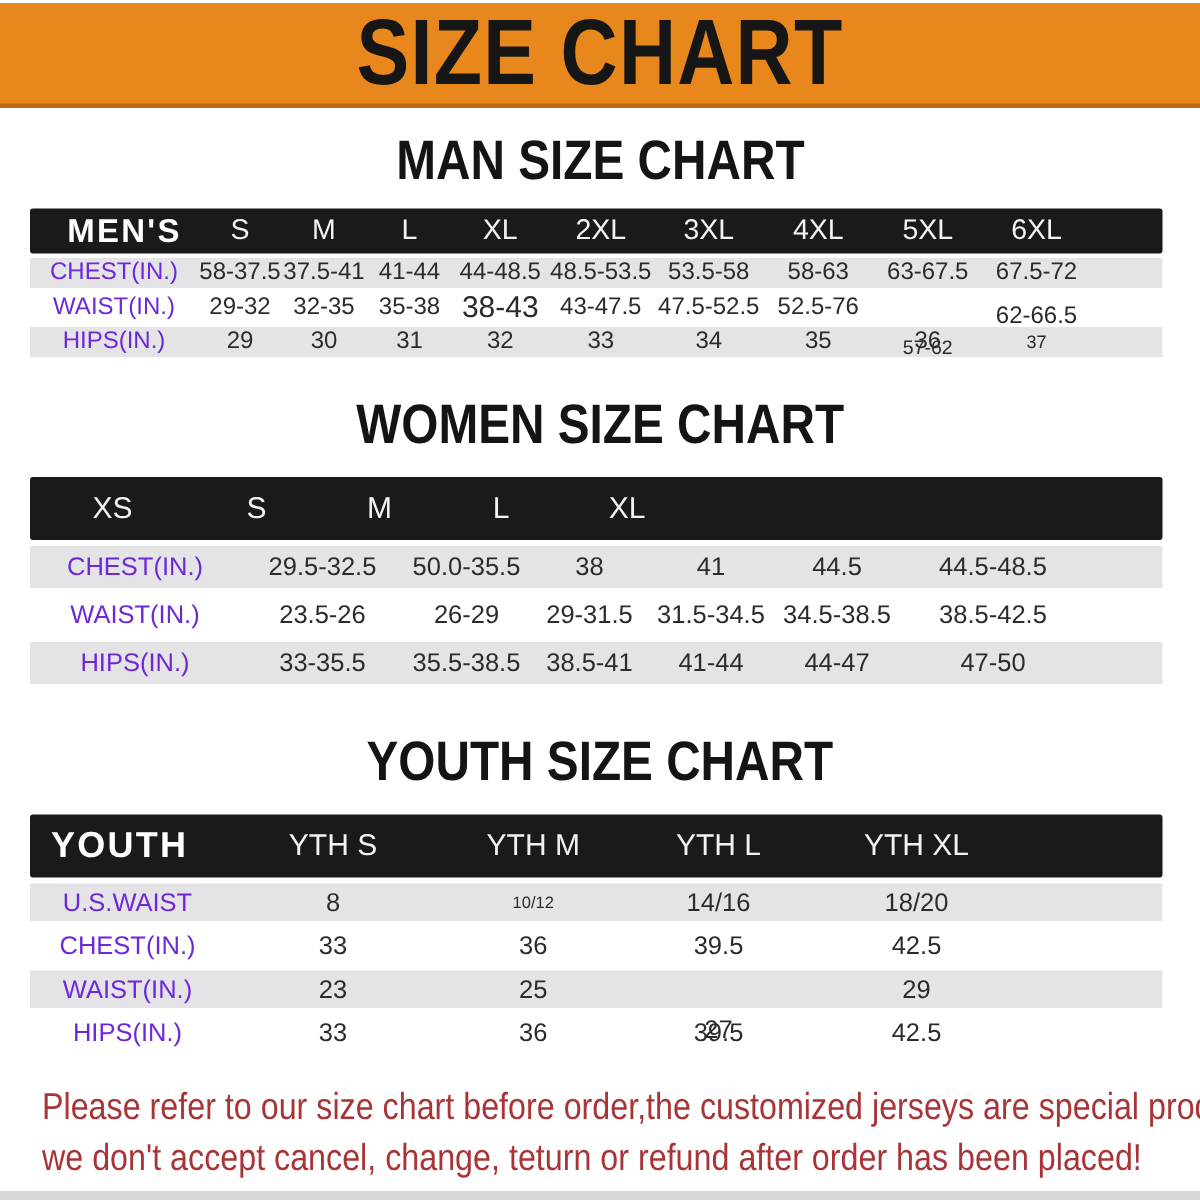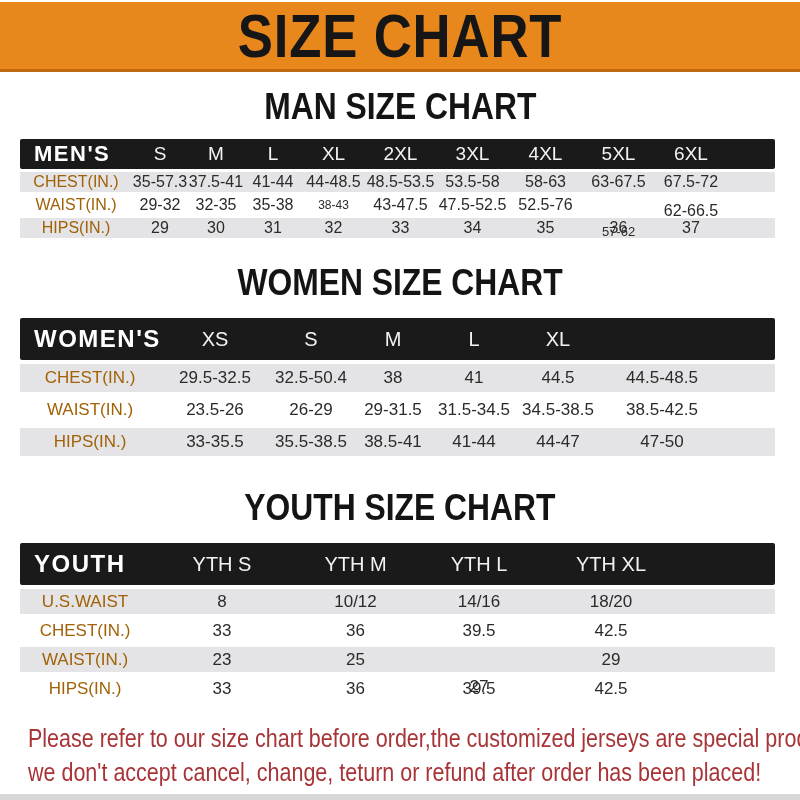--- a/index.html
+++ b/index.html
@@ -27,35 +27,35 @@
   .sec-heading{position:absolute;left:0;width:800px;text-align:center;}
   .sec-heading .cond{display:inline-block;font-size:37px;font-weight:bold;
     color:#141414;transform:scaleX(0.86);transform-origin:center;
     white-space:nowrap;line-height:1;}
   #h0{top:88px;}
   #h1{top:264px;}
   #h2{top:489px;}
 
   
   .tbl{position:absolute;left:20px;width:755px;}
-  #t0{top:139px;}
+  #t0{top:139px;text-align:center;}
   #t1{top:318px;}
   #t2{top:543px;}
   .tbl-head{display:flex;align-items:center;background:var(--bar-bg);
     border-radius:2px;color:#ffffff;}
   .head-label{font-weight:bold;padding-left:14px;letter-spacing:1.5px;
     color:#ffffff;white-space:nowrap;}
   .head-col{display:flex;align-items:center;justify-content:center;
     color:#F2F2F2;white-space:nowrap;}
   .tbl-row{display:flex;}
   .row-gray{background:var(--stripe-bg);}
   .row-white{background:#ffffff;}
   .cell{display:flex;align-items:center;justify-content:center;
     color:var(--value-color);white-space:nowrap;}
-  .row-label{color:#a16207;}
+  .row-label{color:#6d28d9;}
   .spacer{flex:none;}
 
   
   .footer{position:absolute;top:721px;left:28px;width:772px;}
   .footer-line{white-space:nowrap;font-size:25px;line-height:34px;
     color:var(--footer-color);transform:scaleX(0.86);transform-origin:left center;}
 
   .bottom-strip{position:absolute;top:794px;left:0;width:800px;height:6px;
     background:#D8D8D8;}
 </style>
@@ -78,76 +78,75 @@
       <span class="head-col" style="width: 63px; font-size: 19px;">XL</span>
       <span class="head-col" style="width: 71px; font-size: 19px;">2XL</span>
       <span class="head-col" style="width: 73px; font-size: 19px;">3XL</span>
       <span class="head-col" style="width: 73px; font-size: 19px;">4XL</span>
       <span class="head-col" style="width: 73px; font-size: 19px;">5XL</span>
       <span class="head-col" style="width: 72px; font-size: 19px;">6XL</span>
       <span class="spacer" style="width: 48px;"></span>
     </div>
     <div class="tbl-row row-gray" style="height: 20px; margin-top: 3px;">
       <span class="cell row-label" style="width: 112px; font-size: 16px;">CHEST(IN.)</span>
-      <span class="cell" style="width: 56px; font-size: 16px;">35-57.3</span>
+      <span class="cell" style="width: 56px; font-size: 16px;">58-37.5</span>
       <span class="cell" style="width: 56px; font-size: 16px;">37.5-41</span>
       <span class="cell" style="width: 58px; font-size: 16px;">41-44</span>
       <span class="cell" style="width: 63px; font-size: 16px;">44-48.5</span>
       <span class="cell" style="width: 71px; font-size: 16px;">48.5-53.5</span>
       <span class="cell" style="width: 73px; font-size: 16px;">53.5-58</span>
       <span class="cell" style="width: 73px; font-size: 16px;">58-63</span>
       <span class="cell" style="width: 73px; font-size: 16px;">63-67.5</span>
       <span class="cell" style="width: 72px; font-size: 16px;">67.5-72</span>
       <span class="spacer" style="width: 48px;"></span>
     </div>
     <div class="tbl-row row-white" style="height: 20px; margin-top: 3px;">
       <span class="cell row-label" style="width: 112px; font-size: 16px;">WAIST(IN.)</span>
       <span class="cell" style="width: 56px; font-size: 16px;">29-32</span>
       <span class="cell" style="width: 56px; font-size: 16px;">32-35</span>
       <span class="cell" style="width: 58px; font-size: 16px;">35-38</span>
-      <span class="cell" style="width: 63px; font-size: 12px;">38-43</span>
+      <span class="cell" style="width: 63px; font-size: 20px;">38-43</span>
       <span class="cell" style="width: 71px; font-size: 16px;">43-47.5</span>
       <span class="cell" style="width: 73px; font-size: 16px;">47.5-52.5</span>
       <span class="cell" style="width: 73px; font-size: 16px;">52.5-76</span>
       <span class="cell" style="width: 73px; font-size: 13px; margin-top: 36px;">57-62</span>
       <span class="cell" style="width: 72px; font-size: 16px; margin-top: 12px;">62-66.5</span>
       <span class="spacer" style="width: 48px;"></span>
     </div>
     <div class="tbl-row row-gray" style="height: 20px; margin-top: 3px;">
       <span class="cell row-label" style="width: 112px; font-size: 16px;">HIPS(IN.)</span>
       <span class="cell" style="width: 56px; font-size: 16px;">29</span>
       <span class="cell" style="width: 56px; font-size: 16px;">30</span>
       <span class="cell" style="width: 58px; font-size: 16px;">31</span>
       <span class="cell" style="width: 63px; font-size: 16px;">32</span>
       <span class="cell" style="width: 71px; font-size: 16px;">33</span>
       <span class="cell" style="width: 73px; font-size: 16px;">34</span>
       <span class="cell" style="width: 73px; font-size: 16px;">35</span>
       <span class="cell" style="width: 73px; font-size: 16px;">36</span>
-      <span class="cell" style="width: 72px; font-size: 16px;">37</span>
+      <span class="cell" style="width: 72px; font-size: 12px;">37</span>
       <span class="spacer" style="width: 48px;"></span>
     </div>
   </div>
 
 <div class="sec-heading" id="h1">
   <span class="cond">WOMEN SIZE CHART</span>
 </div>
 <div class="tbl" id="t1">
     <div class="tbl-head" style="height: 42px;">
-      <span class="head-label" style="width: 140px; font-size: 24px;">WOMEN'S</span>
       <span class="head-col" style="width: 110px; font-size: 20px;">XS</span>
       <span class="head-col" style="width: 82px; font-size: 20px;">S</span>
       <span class="head-col" style="width: 82px; font-size: 20px;">M</span>
       <span class="head-col" style="width: 80px; font-size: 20px;">L</span>
       <span class="head-col" style="width: 88px; font-size: 20px;">XL</span>
       <span class="spacer" style="width: 53px;"></span>
     </div>
     <div class="tbl-row row-gray" style="height: 28px; margin-top: 4px;">
       <span class="cell row-label" style="width: 140px; font-size: 17px;">CHEST(IN.)</span>
       <span class="cell" style="width: 110px; font-size: 17px;">29.5-32.5</span>
-      <span class="cell" style="width: 82px; font-size: 17px;">32.5-50.4</span>
+      <span class="cell" style="width: 82px; font-size: 17px;">50.0-35.5</span>
       <span class="cell" style="width: 82px; font-size: 17px;">38</span>
       <span class="cell" style="width: 80px; font-size: 17px;">41</span>
       <span class="cell" style="width: 88px; font-size: 17px;">44.5</span>
       <span class="cell" style="width: 120px; font-size: 17px;">44.5-48.5</span>
       <span class="spacer" style="width: 53px;"></span>
     </div>
     <div class="tbl-row row-white" style="height: 28px; margin-top: 4px;">
       <span class="cell row-label" style="width: 140px; font-size: 17px;">WAIST(IN.)</span>
       <span class="cell" style="width: 110px; font-size: 17px;">23.5-26</span>
       <span class="cell" style="width: 82px; font-size: 17px;">26-29</span>
@@ -177,21 +176,21 @@
       <span class="head-label" style="width: 130px; font-size: 24px;">YOUTH</span>
       <span class="head-col" style="width: 144px; font-size: 20px;">YTH S</span>
       <span class="head-col" style="width: 123px; font-size: 20px;">YTH M</span>
       <span class="head-col" style="width: 124px; font-size: 20px;">YTH L</span>
       <span class="head-col" style="width: 140px; font-size: 20px;">YTH XL</span>
       <span class="spacer" style="width: 94px;"></span>
     </div>
     <div class="tbl-row row-gray" style="height: 25px; margin-top: 4px;">
       <span class="cell row-label" style="width: 130px; font-size: 17px;">U.S.WAIST</span>
       <span class="cell" style="width: 144px; font-size: 17px;">8</span>
-      <span class="cell" style="width: 123px; font-size: 17px;">10/12</span>
+      <span class="cell" style="width: 123px; font-size: 11px;">10/12</span>
       <span class="cell" style="width: 124px; font-size: 17px; text-align: center;">14/16</span>
       <span class="cell" style="width: 140px; font-size: 17px;">18/20</span>
       <span class="spacer" style="width: 94px;"></span>
     </div>
     <div class="tbl-row row-white" style="height: 25px; margin-top: 4px;">
       <span class="cell row-label" style="width: 130px; font-size: 17px;">CHEST(IN.)</span>
       <span class="cell" style="width: 144px; font-size: 17px;">33</span>
       <span class="cell" style="width: 123px; font-size: 17px;">36</span>
       <span class="cell" style="width: 124px; font-size: 17px;">39.5</span>
       <span class="cell" style="width: 140px; font-size: 17px;">42.5</span>

